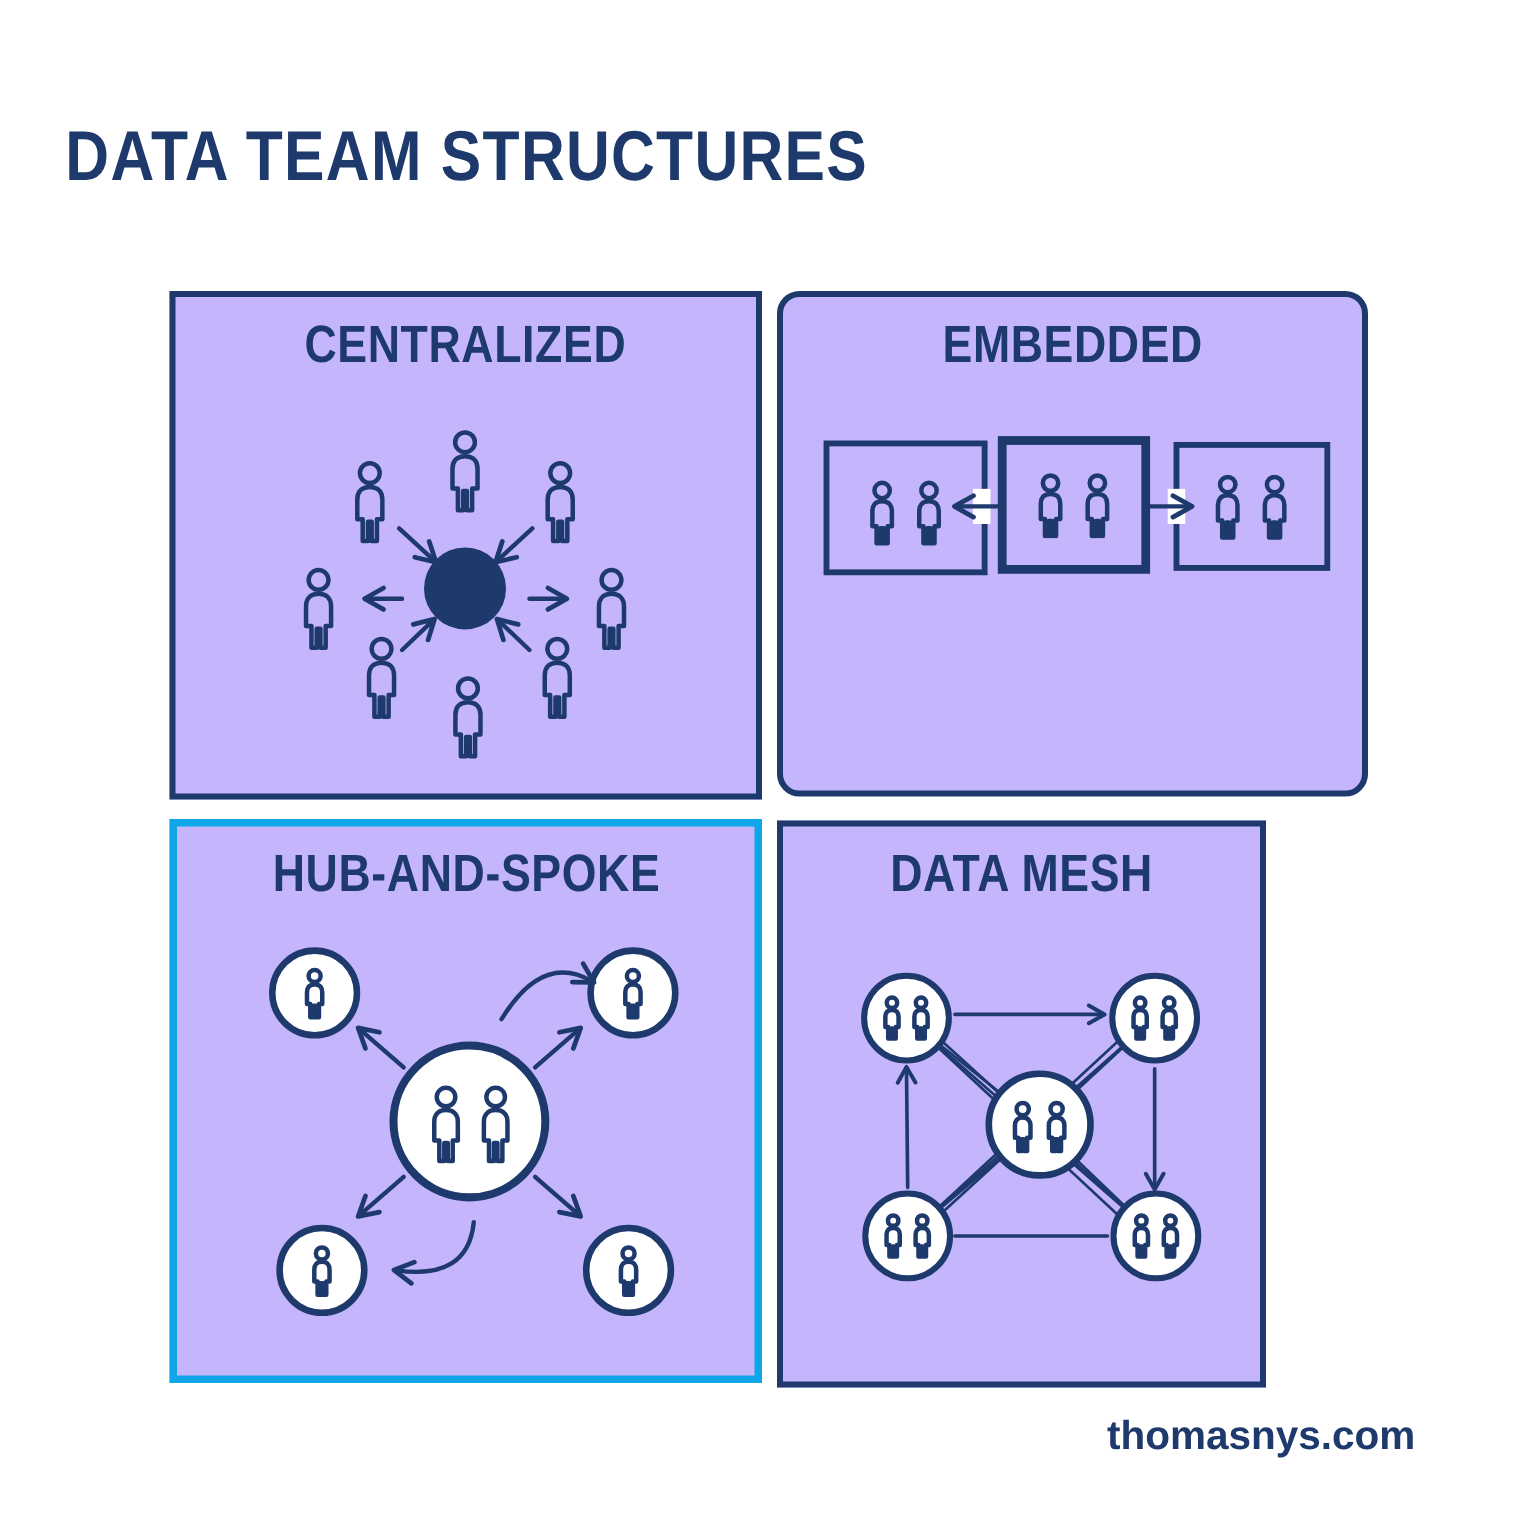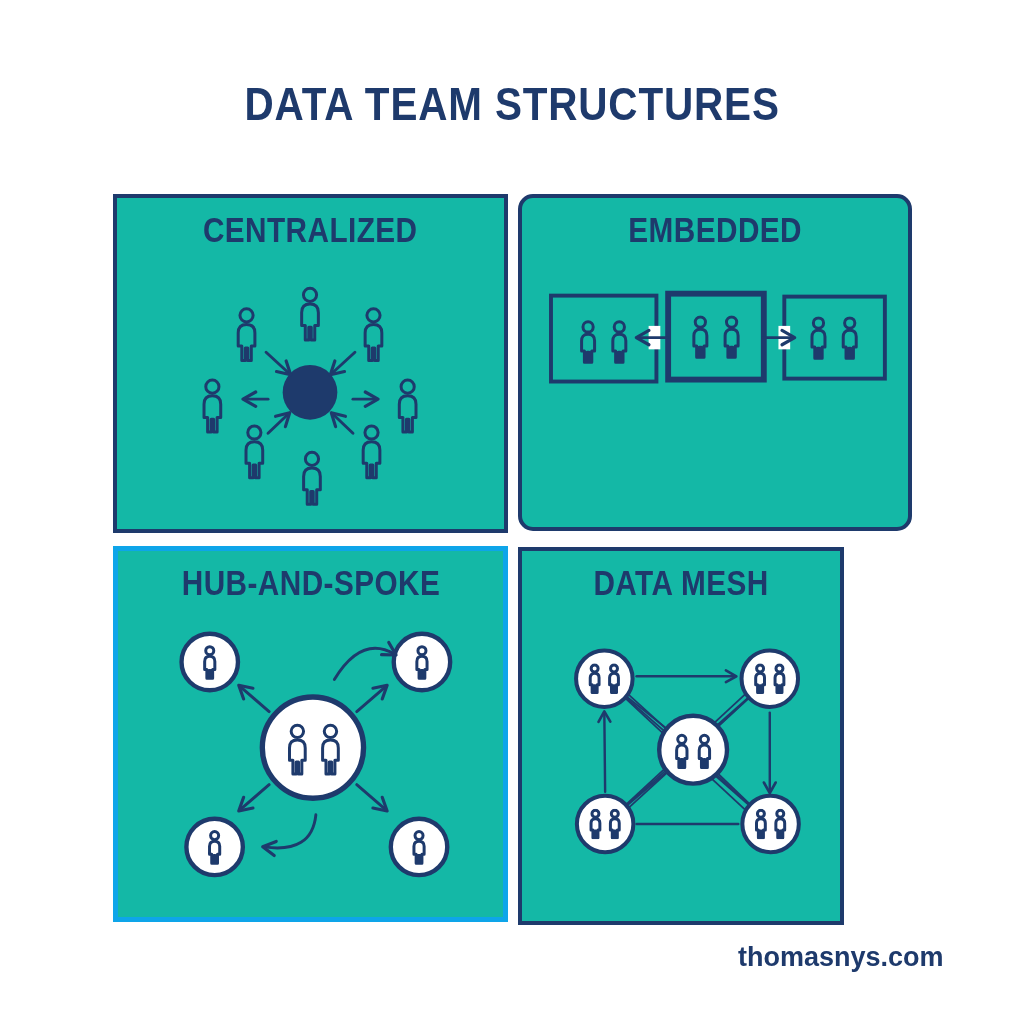--- a/index.html
+++ b/index.html
@@ -1,25 +1,25 @@
 <!DOCTYPE html>
 <html><head>
 <meta charset="utf-8">
 <style>
   html,body{margin:0;padding:0;background:#ffffff;}
   .canvas{
     position:relative;width:1024px;height:1024px;background:#ffffff;
     font-family:"Liberation Sans", sans-serif;overflow:hidden;color:#1e3a6c;
   }
   .main-title{
-    position:absolute;top:76px;left:0;width:100%;text-align:center;margin:0;
+    position:absolute;top:76px;left:0;width:100%;margin:0;
     font-size:47px;font-weight:bold;color:#1e3a6c;letter-spacing:1px;
   }
   .main-title span{display:inline-block;transform:scaleX(.86);transform-origin:center;}
-  .panel{position:absolute;background:#14b8a6;border:4px solid #1e3a6c;box-sizing:border-box;}
+  .panel{position:absolute;background:#c4b5fd;border:4px solid #1e3a6c;box-sizing:border-box;}
   .panel-centralized{left:113px;top:194px;width:395px;height:339px;}
   .panel-embedded{left:518px;top:194px;width:394px;height:337px;border-radius:15px;}
   .panel-hub{left:113px;top:546px;width:395px;height:376px;border:5px solid #0ea5e9;}
   .panel-mesh{left:518px;top:547px;width:326px;height:378px;}
   .panel-title{
     position:absolute;top:12px;left:0;width:100%;text-align:center;margin:0;
     font-size:35px;font-weight:bold;color:#1e3a6c;letter-spacing:.5px;
   }
   .panel-title span{display:inline-block;transform:scaleX(.85);transform-origin:center;}
   .panel svg{position:absolute;left:0;top:0;width:100%;height:100%;}

